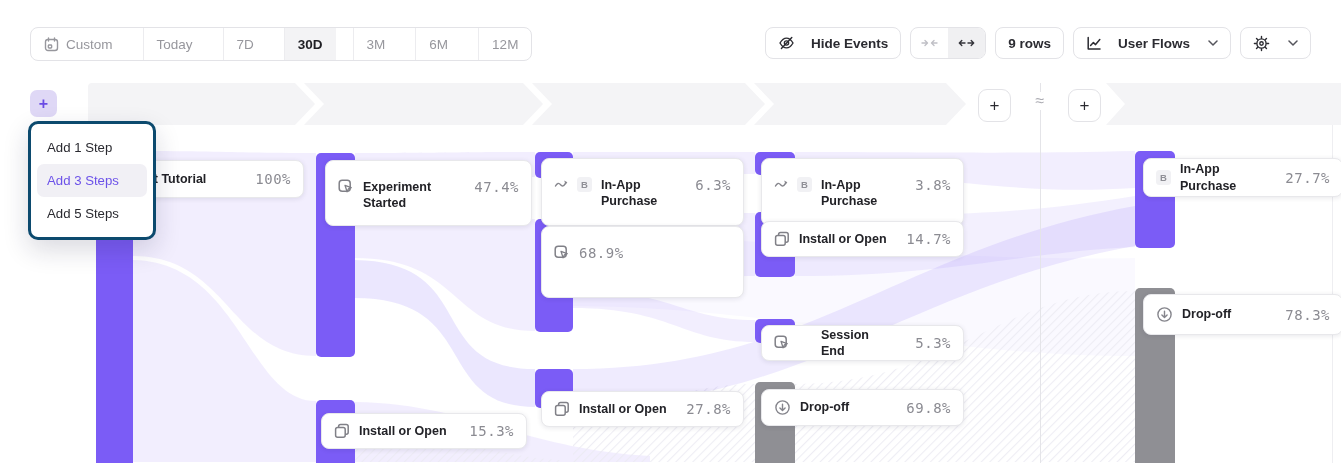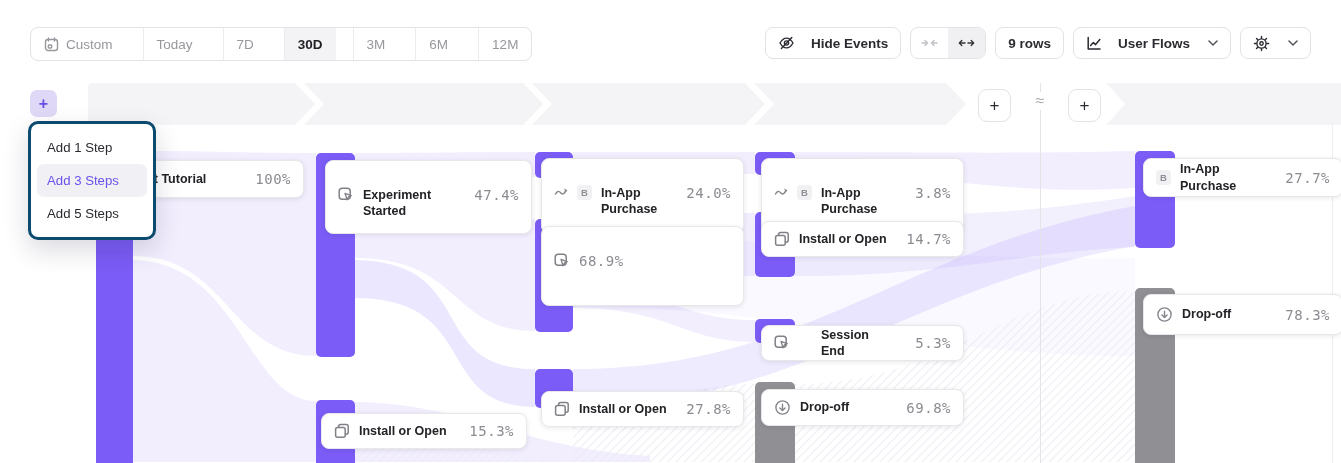--- a/index.html
+++ b/index.html
@@ -27,21 +27,21 @@
     display:flex;align-items:center;justify-content:center;font-size:17px;color:#2B2B31;cursor:pointer;}
   .approx{position:absolute;left:1026px;top:92px;width:28px;text-align:center;font-size:16px;color:#ACACB3;
     background:#fff;z-index:6;}
   .vdivider{position:absolute;left:1040px;top:83px;width:1px;height:380px;background:#E4E4E8;z-index:5;}
   .redge{position:absolute;left:1332px;top:83px;width:1px;height:380px;background:#EEEEF1;}
   
   .bar{position:absolute;border-radius:5px;background:#7B5CF6;z-index:3;}
   .bar.gray{background:#8F8F94;}
   .node{position:absolute;display:flex;gap:9px;padding:0 12px;background:#fff;border:1px solid #E8E8EB;
     border-radius:8px;box-shadow:0 1px 5px rgba(25,25,55,.10);z-index:4;align-items:center;cursor:pointer;}
-  .node.two{align-items:flex-start;padding-top:26px;}
+  .node.two{align-items:flex-start;padding-top:18px;}
   .node .lbl{flex:1;font-size:12.5px;font-weight:700;color:#222227;line-height:1.3;}
   .node .pct{font-family:"DejaVu Sans Mono",monospace;font-size:14px;color:#8B8B92;letter-spacing:.5px;}
   .node .ic{flex:0 0 auto;display:flex;align-items:center;}
   .bbadge{flex:0 0 auto;width:15px;height:15px;border-radius:3.5px;background:#F1F1F4;color:#8F8F96;
     font-size:9.5px;font-weight:700;display:flex;align-items:center;justify-content:center;}
   
   .addstep{position:absolute;left:30px;top:90px;width:27px;height:27px;border-radius:7px;background:#DFD8F6;
     color:#6A4BE4;font-size:16px;font-weight:600;display:flex;align-items:center;justify-content:center;
     cursor:pointer;z-index:7;}
   .menu{position:absolute;left:28px;top:121px;width:110px;background:#fff;border:3px solid #0c4a6e;
@@ -156,21 +156,21 @@
 
   <div class="node two" style="left:541px;top:158px;width:177px;height:48px;">
     <span class="ic">
       <svg width="14" height="13" viewBox="0 0 14 13" fill="none">
         <path d="M1.5,9 C3,5.8 5,5.8 6.6,7.8 C8.2,9.8 10,9.2 11.4,6.2" stroke="#85858C" stroke-width="1.4" fill="none" stroke-linecap="round"></path>
         <path d="M10.2,3.6 L13.3,5.2 L11.6,8.1 Z" fill="#85858C"></path>
       </svg>
     </span>
     <span class="bbadge">B</span>
     <span class="lbl">In-App Purchase</span>
-    <span class="pct">24.0%</span>
+    <span class="pct">6.3%</span>
   </div>
 
   <div class="node two" style="left:541px;top:226px;width:177px;height:52px;">
     <span class="ic">
       <svg width="16" height="16" viewBox="0 0 16 16" fill="none">
         <rect x="1.2" y="1.2" width="11" height="11" rx="3" stroke="#808087" stroke-width="1.5"></rect>
         <path d="M7,6.3 L13.2,8.7 L10.4,9.9 L9.1,12.8 Z" fill="#fff" stroke="#808087" stroke-width="1.3" stroke-linejoin="round"></path>
       </svg>
     </span>
     <span class="pct">68.9%</span>

